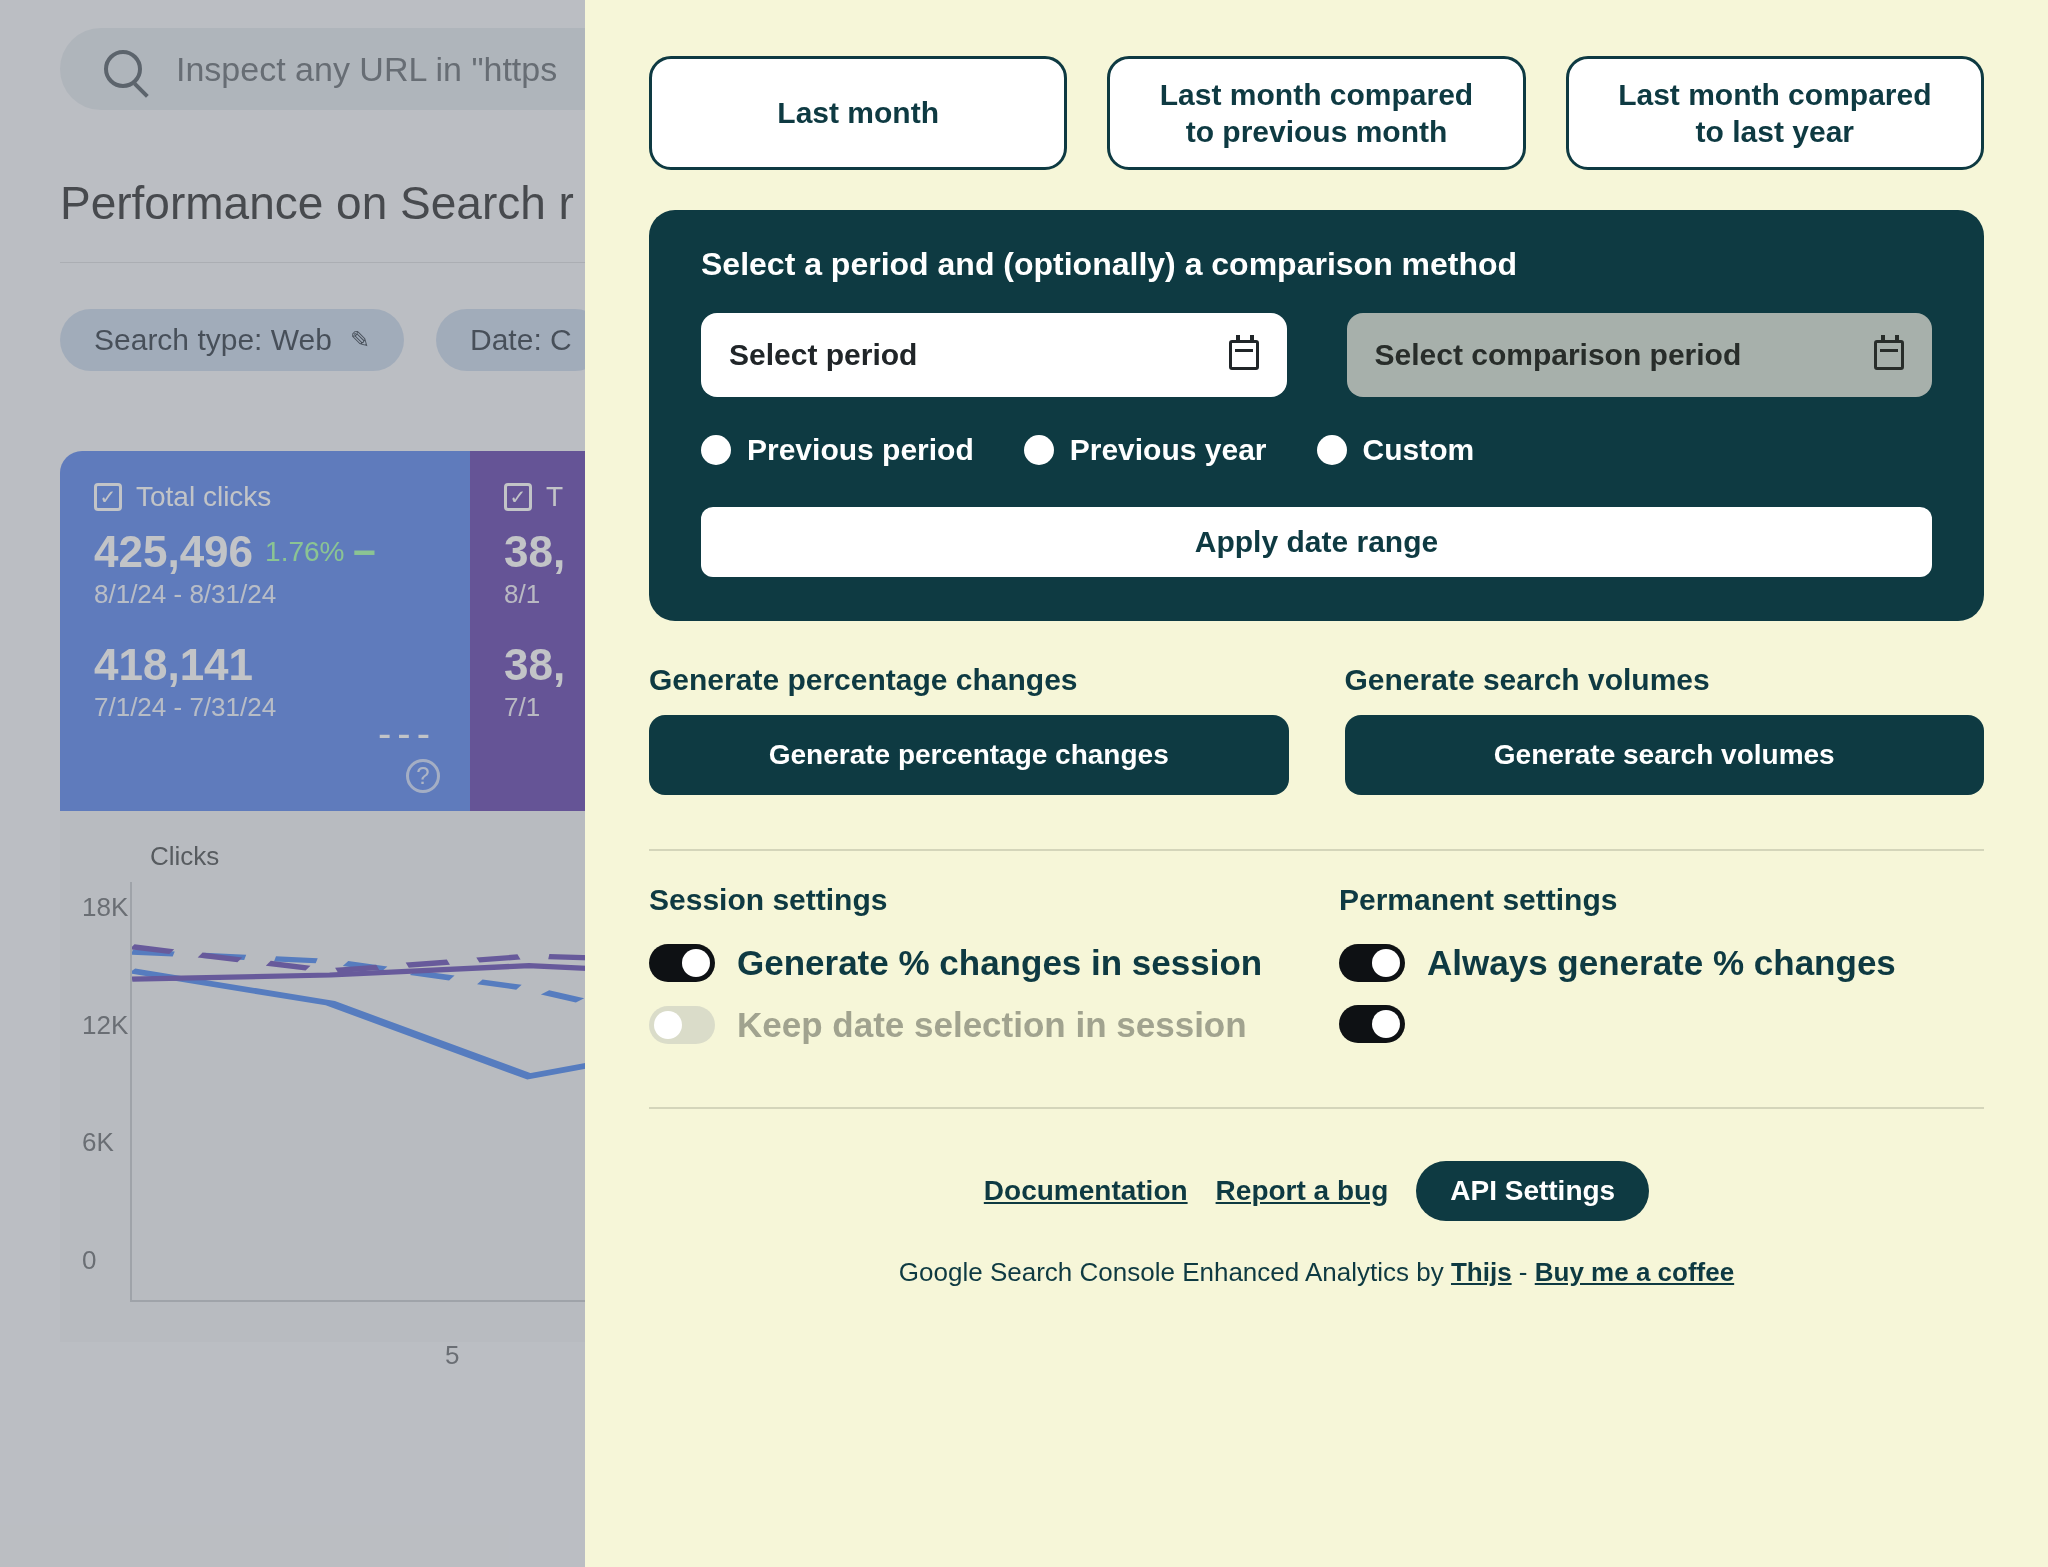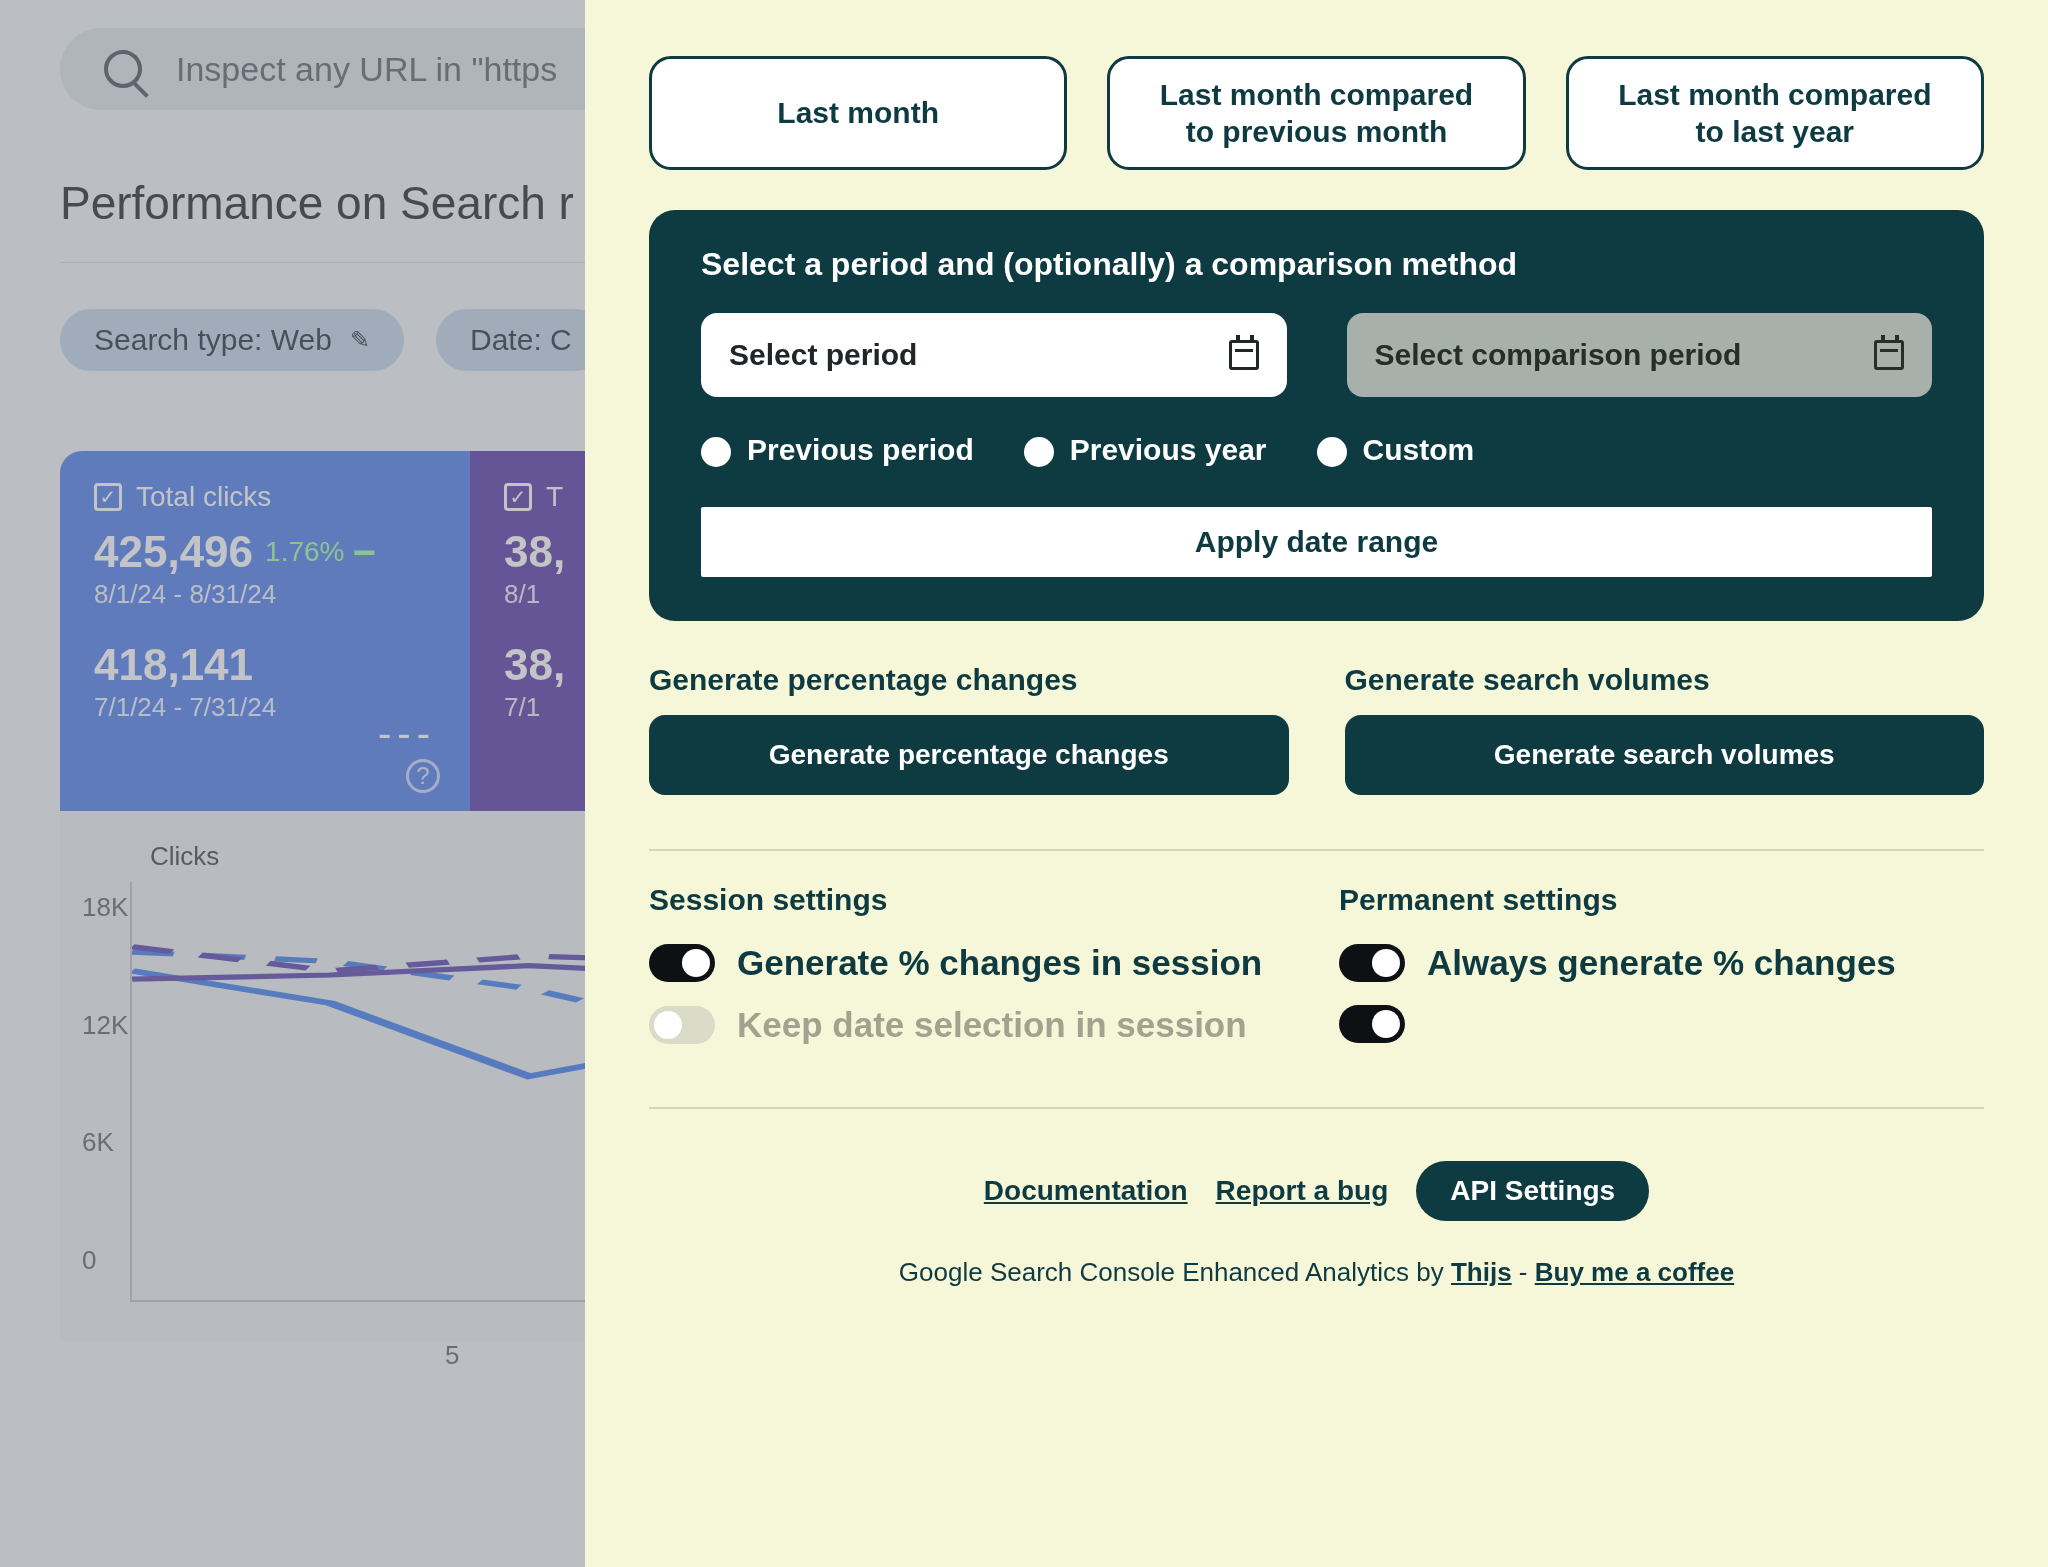--- a/index.html
+++ b/index.html
@@ -62,23 +62,23 @@
   .period-row{display:flex;gap:60px;}
   .period-btn{flex:1;height:84px;border-radius:16px;display:flex;align-items:center;justify-content:space-between;padding:0 28px;font-size:30px;cursor:pointer;}
   .period-btn.primary{background:#fff;color:#202528;}
   .period-btn.secondary{background:#a7b0ab;color:#282d2a;}
   .cal-icon{display:inline-block;width:30px;height:30px;border:3px solid currentColor;border-radius:3px;position:relative;}
   .cal-icon::before{content:"";position:absolute;left:3px;right:3px;top:6px;height:3px;background:currentColor;}
   .cal-icon::after{content:"";position:absolute;left:4px;top:-8px;width:4px;height:8px;background:currentColor;box-shadow:14px 0 0 currentColor;}
 
   .radio-row{display:flex;gap:50px;margin-top:36px;font-size:30px;align-items:center;}
   .radio{width:30px;height:30px;border-radius:50%;background:#fff;display:inline-block;margin-right:16px;vertical-align:middle;}
-  .radio-row label{display:flex;align-items:flex-end;cursor:pointer;}
-
-  .apply-btn{margin-top:40px;height:70px;border-radius:2px;background:#fff;color:#0e3a42;display:flex;align-items:center;justify-content:center;font-size:30px;font-weight:700;cursor:pointer;}
+  .radio-row label{display:flex;align-items:center;cursor:pointer;}
+
+  .apply-btn{margin-top:40px;height:70px;border-radius:12px;background:#fff;color:#0e3a42;display:flex;align-items:center;justify-content:center;font-size:30px;font-weight:700;cursor:pointer;}
 
   .gen-row{display:flex;gap:56px;margin-top:42px;}
   .gen-col{flex:1;}
   .gen-col h4{margin:0 0 18px 0;font-size:30px;color:#0e3a42;}
   .teal-btn{height:80px;border-radius:16px;background:var(--overlay-teal);color:#fff;display:flex;align-items:center;justify-content:center;font-size:28px;cursor:pointer;}
 
   .hr{height:2px;background:#d4d5ba;margin:54px 0 32px 0;}
 
   .settings-row{display:flex;gap:45px;}
   .settings-col{flex:1;}

